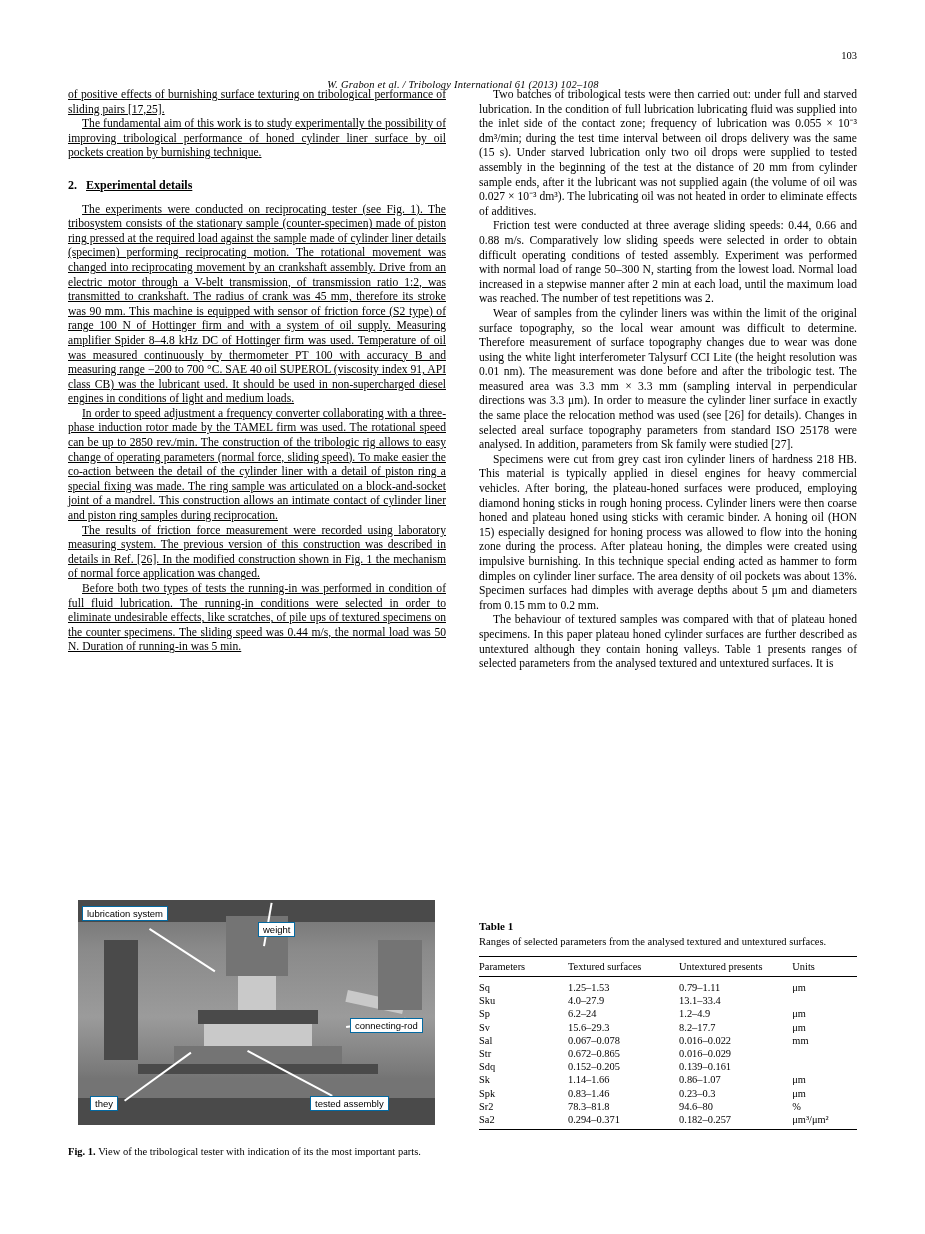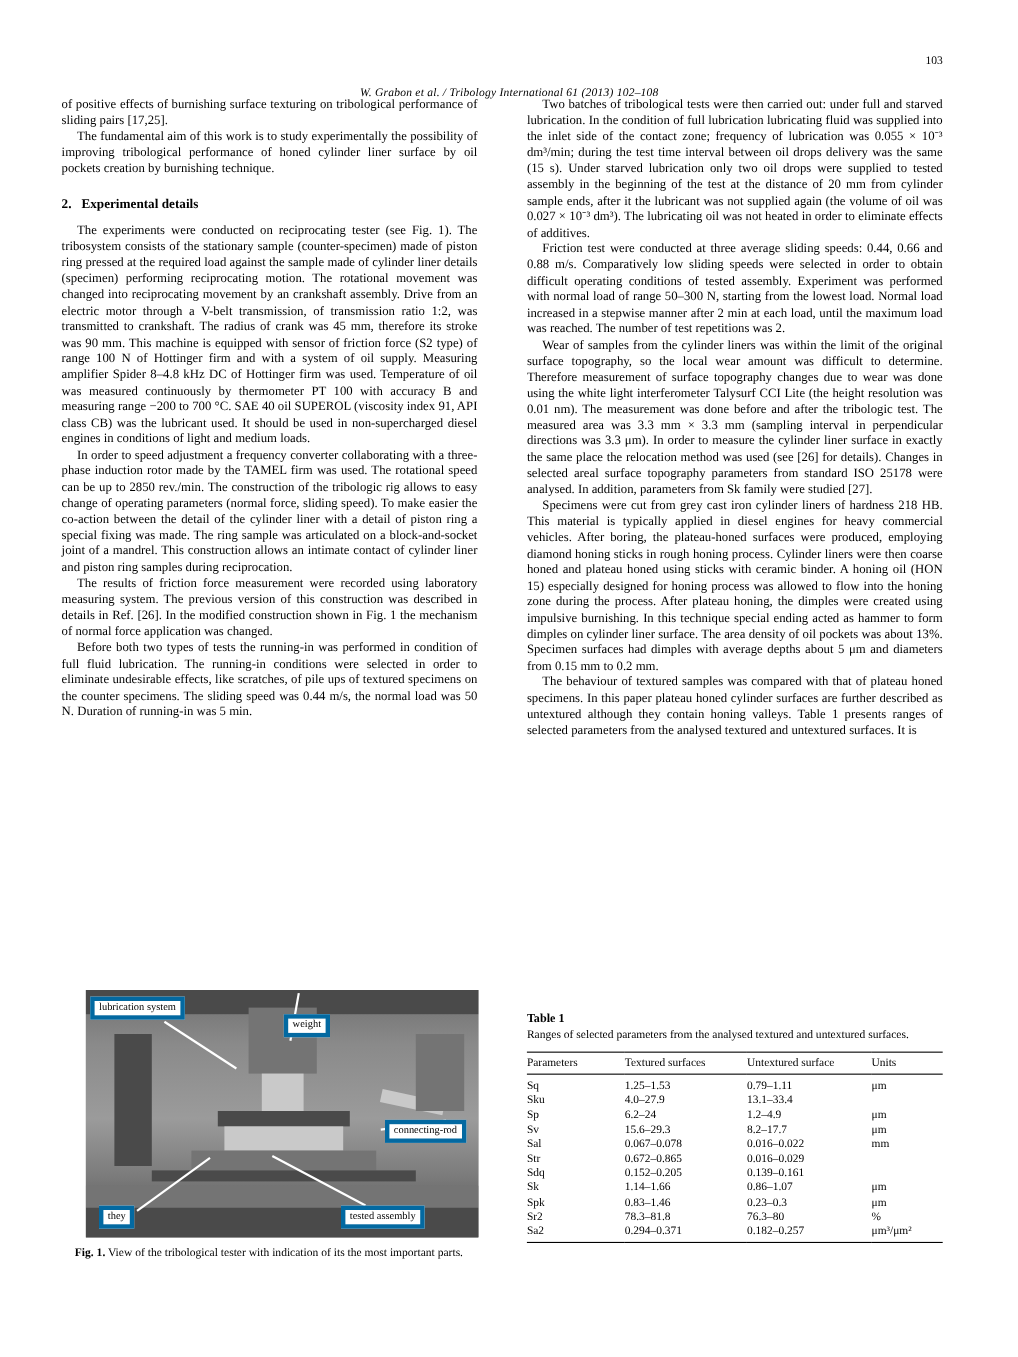--- a/index.html
+++ b/index.html
@@ -40,21 +40,21 @@
     font-style: normal;
   }
   .col {
     position: absolute;
     top: 88px;
     width: 378px;
     font-size: 11.6px;
     line-height: 14.6px;
     text-align: justify;
   }
-  .col-left { left: 56px; }
+  .col-left { left: 68px; text-decoration: underline; }
   .col-right { left: 479px; }
   p {
     margin: 0;
     text-indent: 14px;
   }
   p.noindent { text-indent: 0; }
   .sec-head {
     margin: 17px 0 10px 0;
     font-size: 12px;
     font-weight: bold;
@@ -83,35 +83,35 @@
   .m-part {
     position: absolute;
     background: #adadad;
   }
   .m-dark { background: #4a4a4a; }
   .m-mid { background: #747474; }
   .m-light { background: #c9c9c9; }
   .cap-box {
     position: absolute;
     background: #ffffff;
-    border: 4px solid #0369a1;
-    font-family: Liberation Serif, serif;
+    border: 1px solid #0369a1;
+    font-family: Liberation Sans, sans-serif;
     font-size: 9.5px;
     line-height: 11px;
     padding: 1px 4px;
     white-space: nowrap;
   }
   .lead {
     position: absolute;
     background: #ffffff;
     height: 1.5px;
     transform-origin: 0 0;
   }
   .fig-caption {
-    margin-top: 8px;
+    margin-top: 20px;
     font-size: 10.5px;
     line-height: 13px;
     text-align: justify;
   }
   .fig-caption b { font-weight: bold; }
 
   .table-block {
     position: absolute;
     left: 479px;
     top: 920px;
@@ -223,21 +223,21 @@
   </div>
 
   <div class="table-block">
     <div class="tbl-title">Table 1</div>
     <div class="tbl-caption">Ranges of selected parameters from the analysed textured and untextured surfaces.</div>
     <table class="data">
       <thead>
         <tr>
           <th class="c0">Parameters</th>
           <th class="c1">Textured surfaces</th>
-          <th class="c2">Untextured surface</th>
+          <th class="c2">Untextured presents</th>
           <th class="c3">Units</th>
         </tr>
       </thead>
       <tbody>
         <tr class="first-row">
           <td>Sq</td>
           <td>1.25–1.53</td>
           <td>0.79–1.11</td>
           <td>μm</td>
         </tr>
@@ -285,21 +285,21 @@
         </tr>
         <tr>
           <td>Spk</td>
           <td>0.83–1.46</td>
           <td>0.23–0.3</td>
           <td>μm</td>
         </tr>
         <tr>
           <td>Sr2</td>
           <td>78.3–81.8</td>
-          <td>76.3–80</td>
+          <td>94.6–80</td>
           <td>%</td>
         </tr>
         <tr class="last-row">
           <td>Sa2</td>
           <td>0.294–0.371</td>
           <td>0.182–0.257</td>
           <td>μm³/μm²</td>
         </tr>
       </tbody>
     </table>

